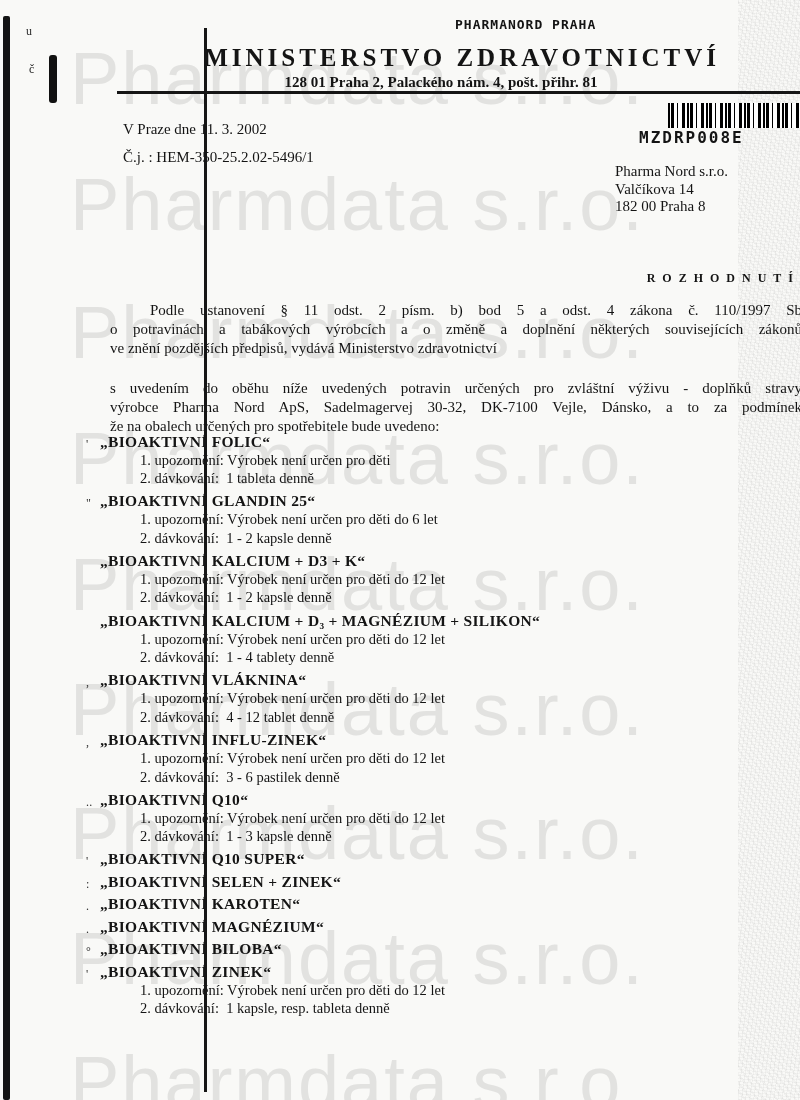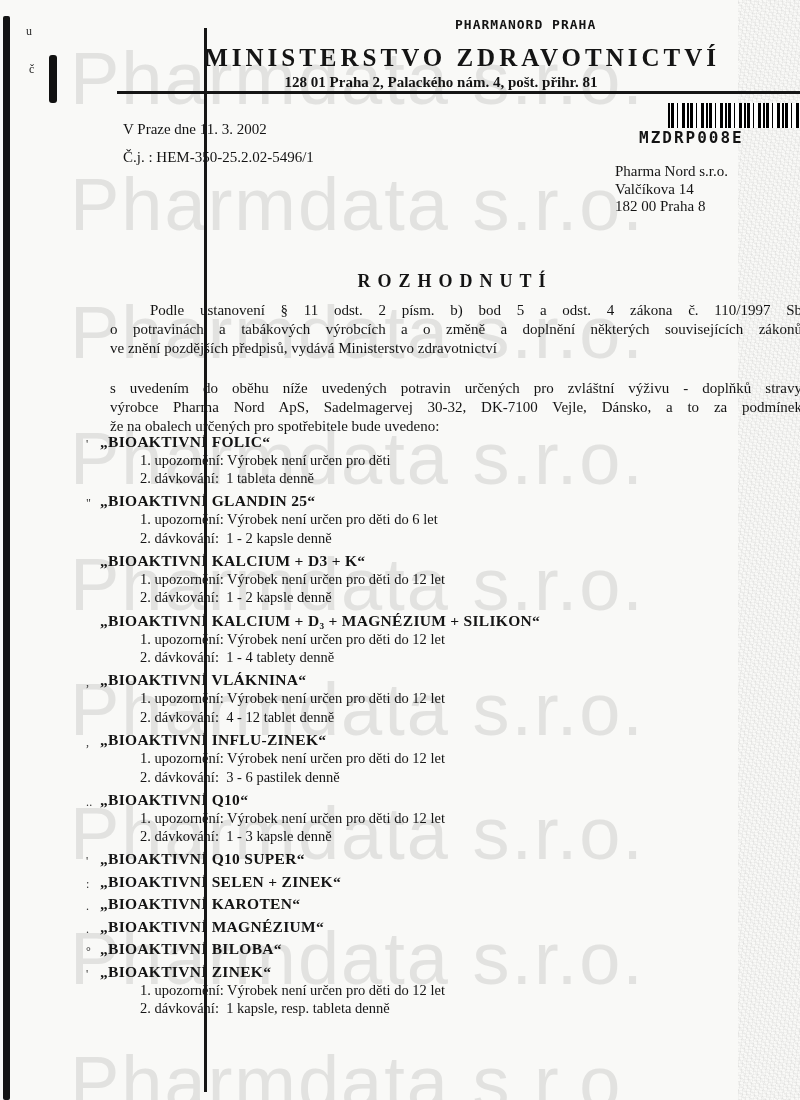--- a/index.html
+++ b/index.html
@@ -39,21 +39,21 @@
     position:absolute;left:668px;top:103px;width:140px;height:25px;z-index:5;
     background:
       repeating-linear-gradient(90deg,#000 0 2px,#fff 2px 3px,#000 3px 6px,#fff 6px 9px,#000 9px 10px,#fff 10px 14px,#000 14px 17px,#fff 17px 19px);
   }
   .barcode-label{position:absolute;left:639px;top:128px;font-family:"DejaVu Sans Mono",monospace;font-weight:bold;font-size:16px;letter-spacing:2px;z-index:5;white-space:nowrap;}
   
   .place-date{position:absolute;left:123px;top:121px;font-size:15px;z-index:5;white-space:pre;}
   .ref-no{position:absolute;left:123px;top:149px;font-size:15px;z-index:5;white-space:pre;}
   .recipient{position:absolute;left:615px;top:163px;font-size:15px;line-height:17.5px;z-index:5;}
   
-  .decision-title{position:absolute;left:110px;top:271px;width:690px;text-align:center;font-weight:bold;font-size:18px;letter-spacing:7px;z-index:5;}
+  .decision-title{position:absolute;left:110px;top:271px;width:690px;text-align:right;font-weight:bold;font-size:12px;letter-spacing:7px;z-index:5;}
   .para{position:absolute;left:110px;width:692px;font-size:15px;line-height:19px;z-index:5;}
   .para .just{text-align:justify;text-align-last:justify;}
   .para .indent{text-indent:40px;}
   .souhlas{position:absolute;left:110px;top:358px;width:690px;text-align:center;font-weight:bold;font-size:15px;letter-spacing:2px;z-index:5;}
   
   .products{position:absolute;left:92px;top:428px;width:712px;z-index:5;}
   .p-title{position:relative;font-weight:bold;font-size:15.5px;line-height:19px;letter-spacing:.3px;padding-left:8px;margin-top:3.5px;white-space:nowrap;}
   .p-mark{position:absolute;left:-6px;top:3px;font-weight:normal;font-size:12px;color:#333;}
   .p-detail{font-size:14.5px;line-height:18.6px;padding-left:48px;white-space:pre;}
 </style>

